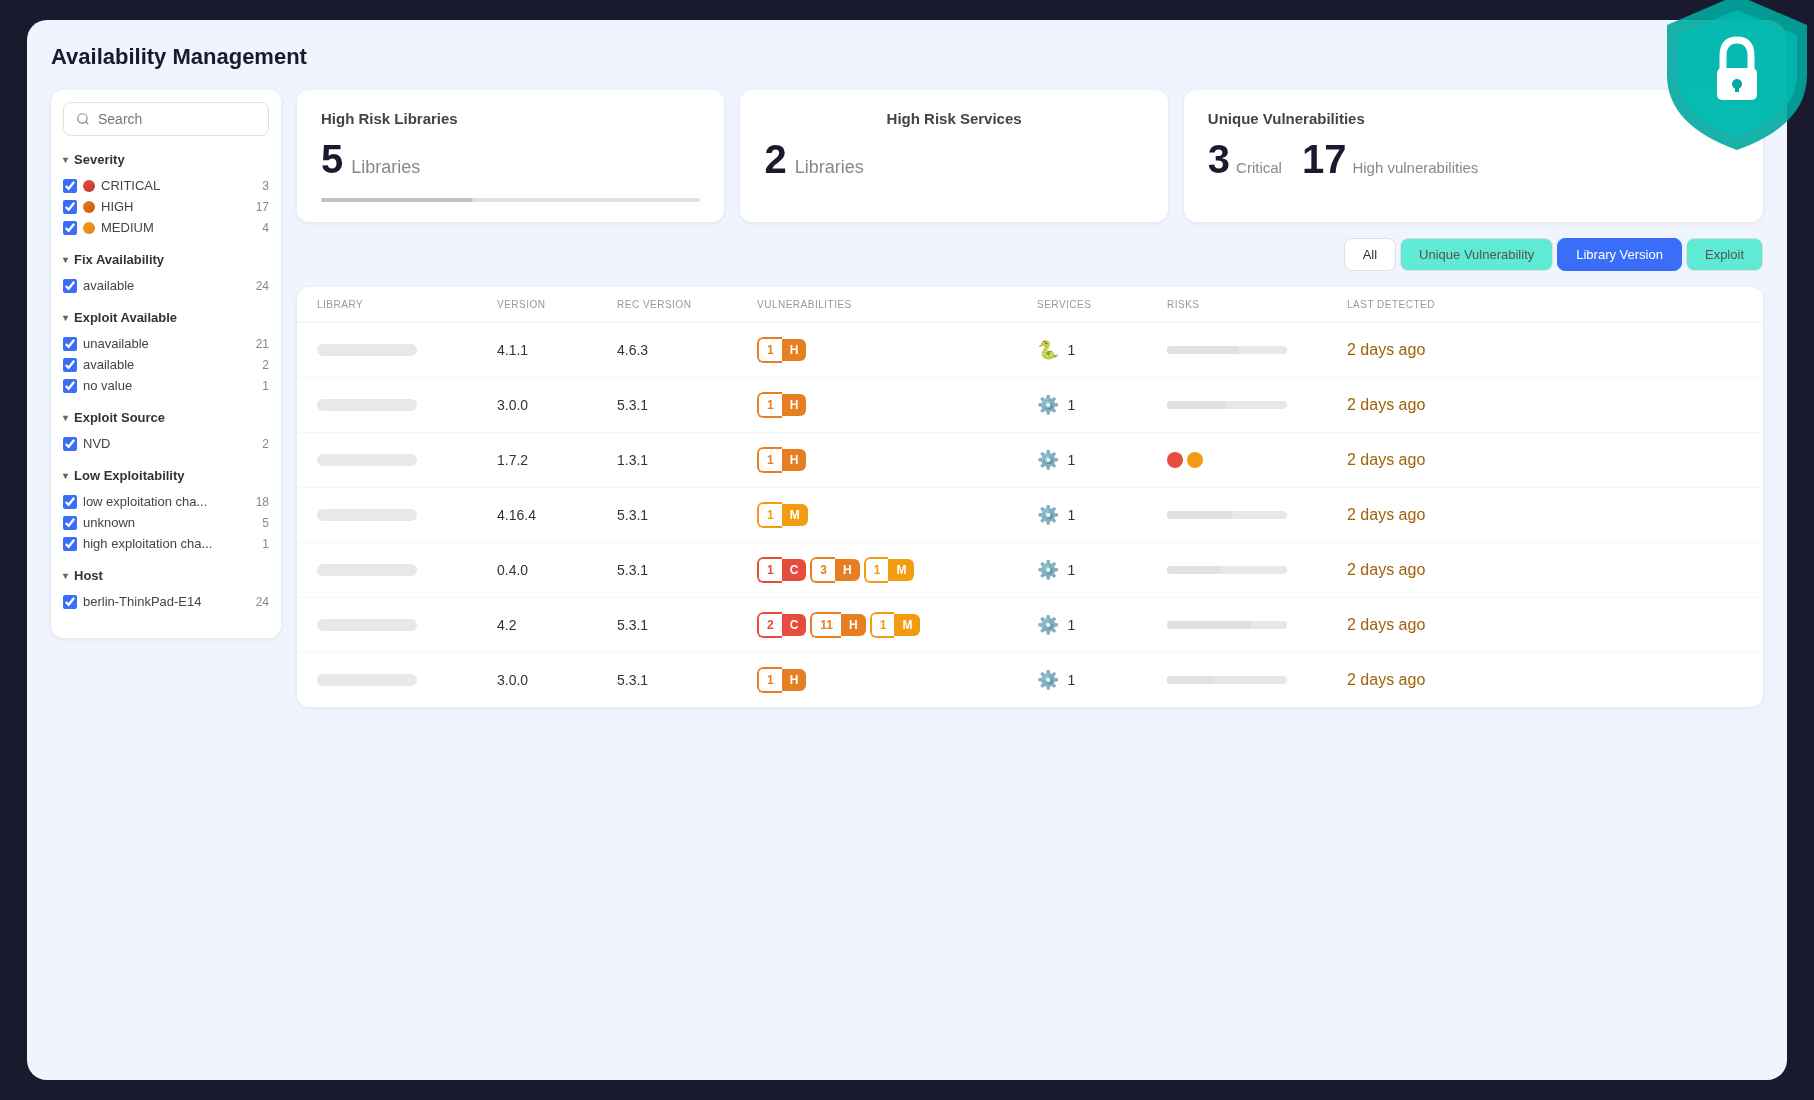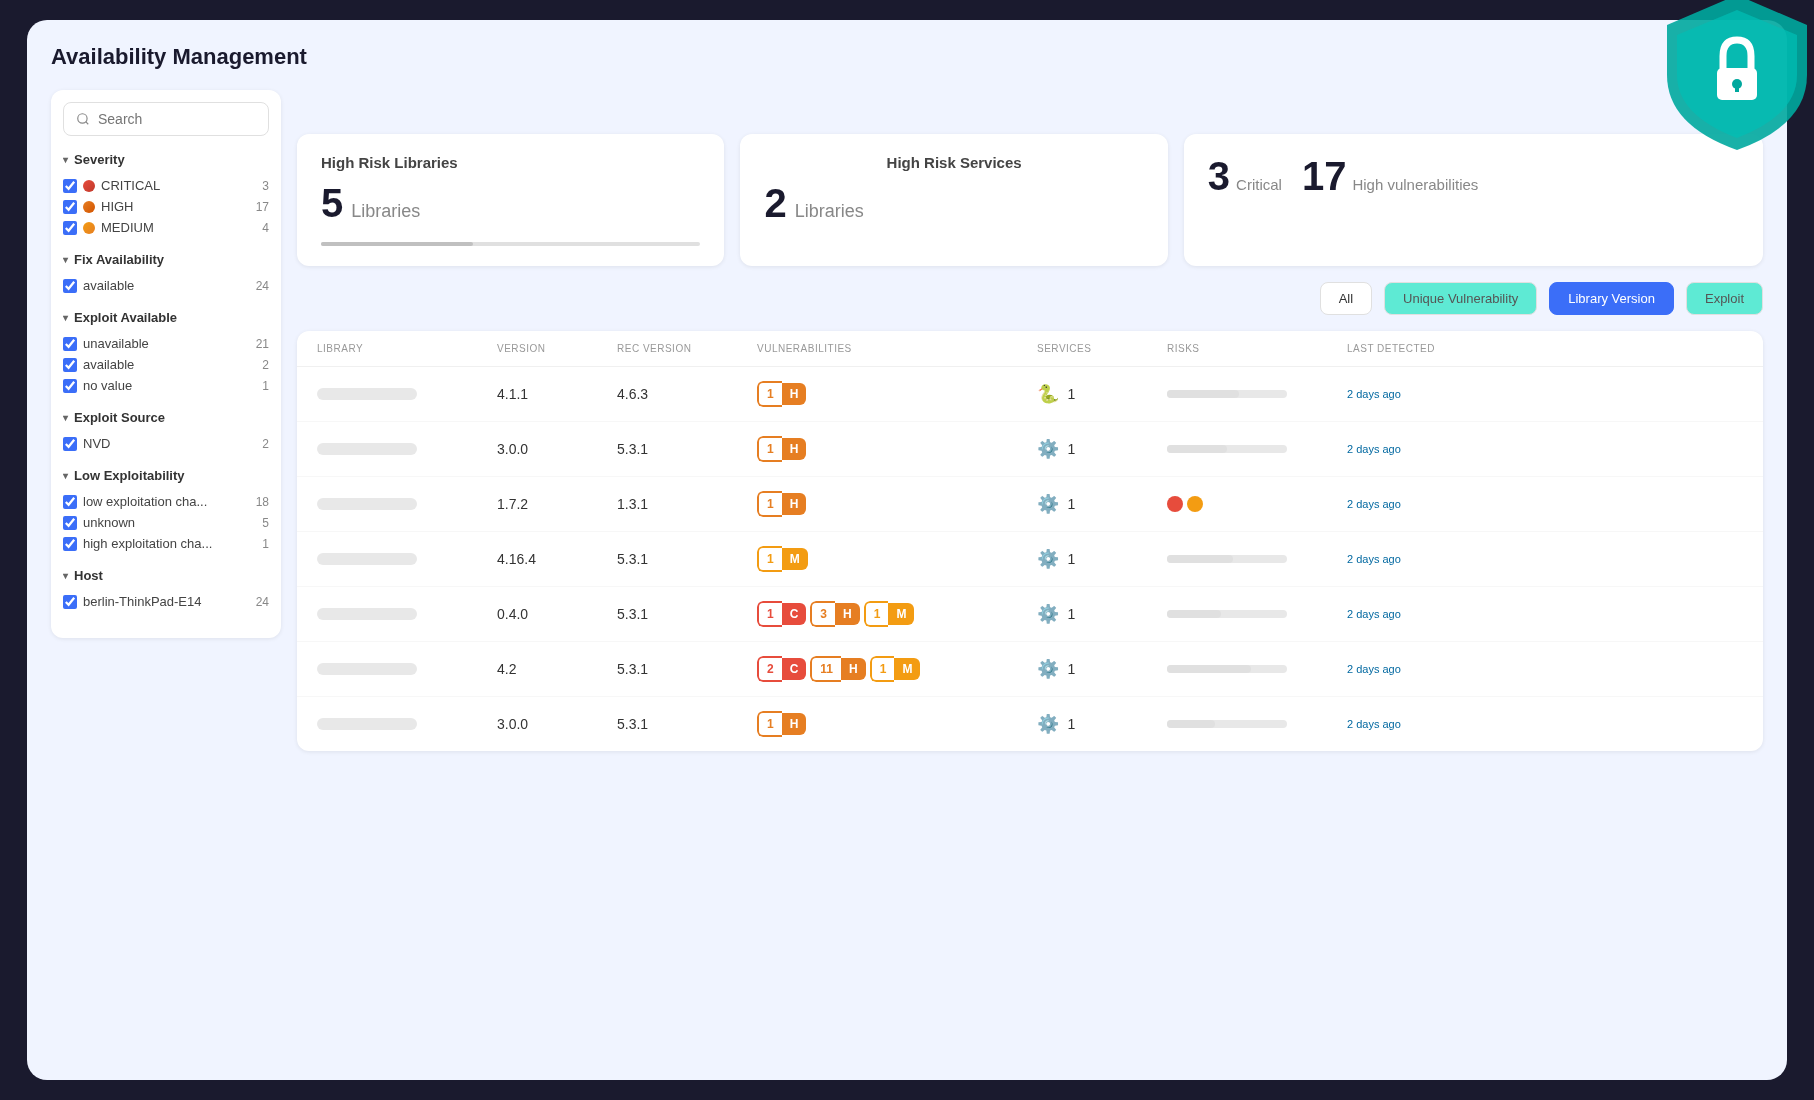--- a/index.html
+++ b/index.html
@@ -138,21 +138,20 @@
     .right-panel {
       flex: 1;
       display: flex;
       flex-direction: column;
       gap: 16px;
     }
 
     .summary-cards {
       display: flex;
       gap: 16px;
-      margin-top: 44px;
     }
 
     .summary-card {
       background: white;
       border-radius: 12px;
       padding: 20px 24px;
       box-shadow: 0 1px 4px rgba(0,0,0,0.08);
     }
 
     .summary-card.libraries { flex: 1; }
@@ -216,21 +215,21 @@
       height: 4px;
       width: 40%;
       background: #c0c0c0;
       border-radius: 4px;
     }
 
     
     .tab-bar {
       display: flex;
       justify-content: flex-end;
-      gap: 12px;
+      gap: 4px;
     }
 
     .tab-btn {
       padding: 8px 18px;
       border-radius: 8px;
       border: 1px solid #e0e0e0;
       background: #5eead4;
       font-size: 13px;
       font-weight: 500;
       color: #555;
@@ -374,22 +373,22 @@
       gap: 4px;
     }
 
     .risk-dot {
       width: 16px;
       height: 16px;
       border-radius: 50%;
     }
 
     .last-detected {
-      font-size: 11px;
-      color: #0369a1;
+      font-size: 16px;
+      color: #a16207;
     }
 
     
     .python-icon {
       font-size: 18px;
     }
 
     
     .shield-wrapper {
       position: absolute;
@@ -581,20 +580,21 @@
 
         <div class="summary-card services">
           <div class="card-title">High Risk Services</div>
           <div class="card-count">
             <span class="big-number">2</span>
             <span class="label">Libraries</span>
           </div>
         </div>
 
         <div class="summary-card vulnerabilities">
+          <div class="card-title">Unique Vulnerabilities</div>
           <div class="vuln-counts">
             <div class="vuln-item">
               <span class="num">3</span>
               <span class="lbl">Critical</span>
             </div>
             <div class="vuln-item">
               <span class="num">17</span>
               <span class="lbl">High vulnerabilities</span>
             </div>
           </div>

